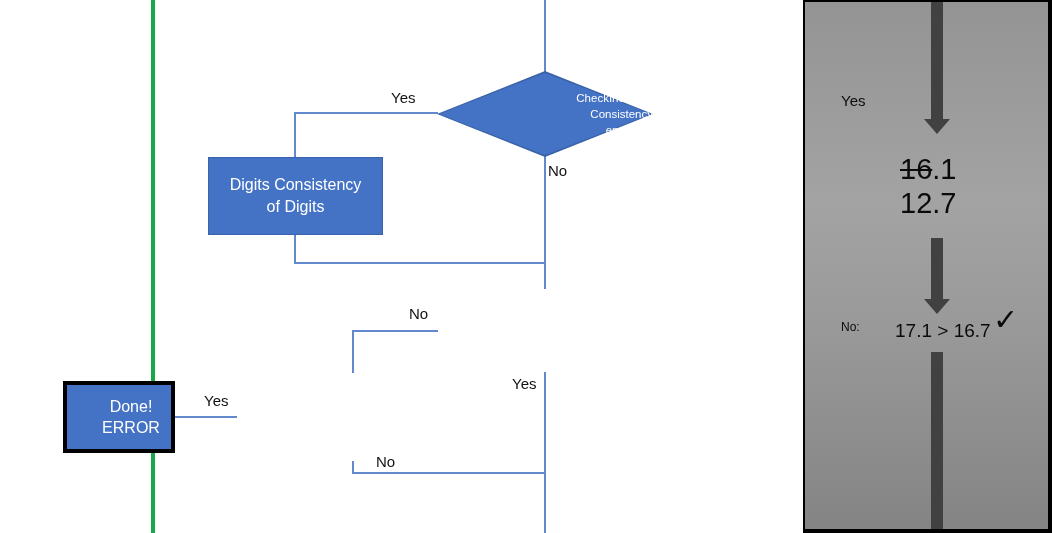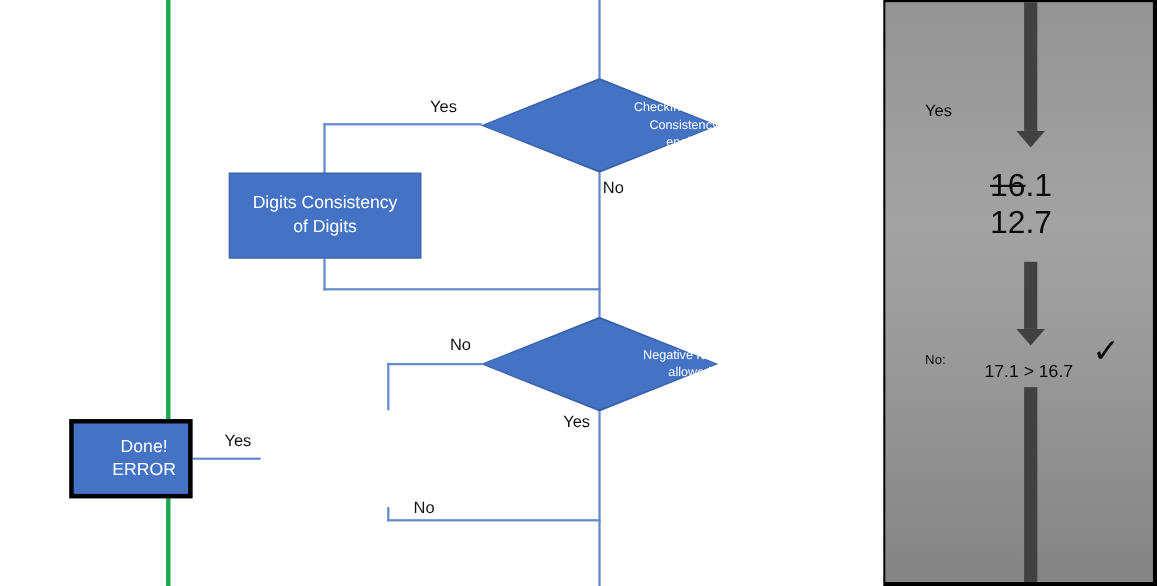--- a/index.html
+++ b/index.html
@@ -67,28 +67,20 @@
       <div>Consistency</div>
       <div>enabled?</div>
     </div>
   </div>
 
   <div class="process">
     <div>Digits Consistency</div>
     <div>of Digits</div>
   </div>
 
-  <div class="diamond" style="left:437px;top:288px;width:216px;height:86px">
-    <div class="d-outer"></div>
-    <div class="d-inner"></div>
-    <div class="d-text">
-      <div>Negative rate</div>
-      <div>allowed?</div>
-    </div>
-  </div>
 
 
   <div class="terminator">
     <div>Done!</div>
     <div>ERROR</div>
   </div>
 
   <div class="branch-label" style="left:391px;top:89px">Yes</div>
   <div class="branch-label" style="left:548px;top:162px">No</div>
   <div class="branch-label" style="left:409px;top:305px">No</div>
@@ -106,20 +98,20 @@
 
     <div class="panel-text values-block">
       <div><span class="struck">16</span><span>.1</span></div>
       <div>12.7</div>
     </div>
 
     <div class="arrow-shaft" style="left:126px;top:236px;height:61px"></div>
     <div class="arrow-head" style="left:119px;top:297px"></div>
 
     <div class="panel-text" style="left:36px;top:318px;font-size:12px">No:</div>
-    <div class="panel-text" style="left:90px;top:328px;font-size:16px">17.1 &gt; 16.7</div>
+    <div class="panel-text" style="left:90px;top:318px;font-size:19px">17.1 &gt; 16.7</div>
     <div class="panel-text check" style="left:188px;top:303px">✓</div>
 
     <div class="arrow-shaft" style="left:126px;top:350px;bottom:0"></div>
 
   </div>
 
 </div>
 
 </body></html>

